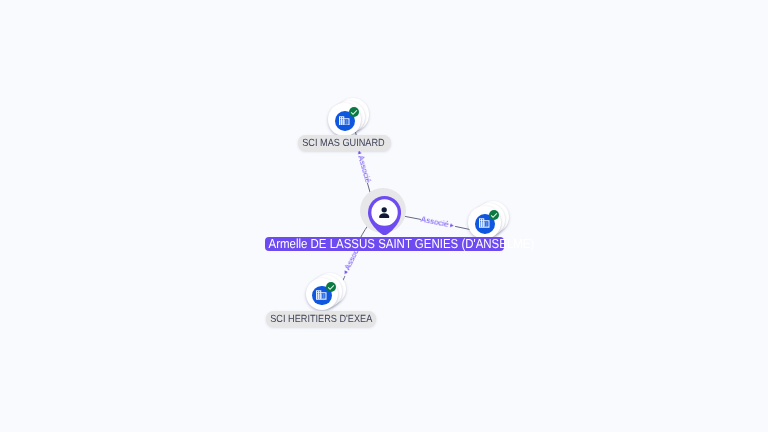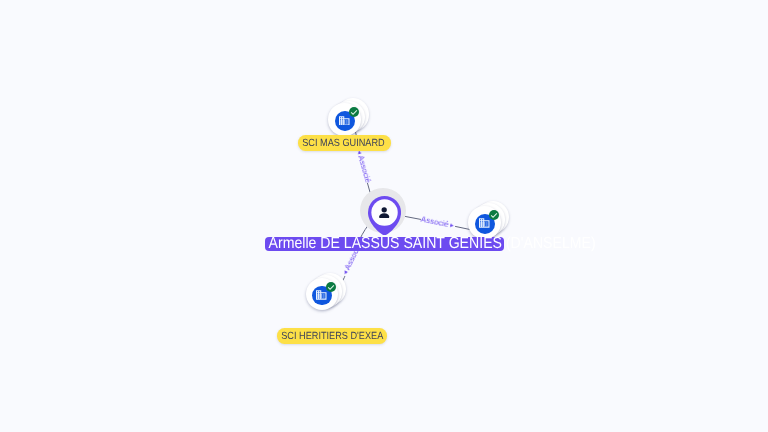--- a/index.html
+++ b/index.html
@@ -21,27 +21,27 @@
   .cnode .d1{left:0px;top:5.2px;box-shadow:0 1.2px 3px rgba(64,70,110,.34);}
   .cnode .blue{position:absolute;left:6.6px;top:13.0px;width:19.8px;height:19.8px;
      border-radius:50%;background:#0f57de;}
   .cnode .blue svg{position:absolute;left:4.3px;top:4.5px;}
   .cnode .badge{position:absolute;left:20.8px;top:9.0px;width:10.2px;height:10.2px;border-radius:50%;
      background:#0b7a42;}
   .cnode .badge svg{position:absolute;left:1.1px;top:1.2px;}
 
   .pin-halo{position:absolute;border-radius:50%;background:#e7e7ea;}
 
-  .lbl{position:absolute;background:#fde047;border-radius:7.5px;color:#3f4359;
+  .lbl{position:absolute;background:#e5e5e5;border-radius:7.5px;color:#3f4359;
        font-size:10.4px;line-height:15.5px;height:15.5px;white-space:nowrap;
        box-shadow:0 1px 2.5px rgba(70,75,115,.17);}
   .lbl span{display:inline-block;transform:scaleX(.882) translateY(1px);transform-origin:0 50%;
        padding-left:4.8px;}
   .lbl-main{position:absolute;background:#6d4bf0;border-radius:4px;color:#fff;
-       font-size:16px;line-height:14px;height:14px;white-space:nowrap;text-decoration:underline;}
+       font-size:13px;line-height:14px;height:14px;white-space:nowrap;text-decoration:underline;}
   .lbl-main span{display:inline-block;transform:scaleX(.882);transform-origin:0 50%;
        padding-left:4px;}
   .elabel{position:absolute;color:#6d4bf0;font-size:8.1px;white-space:nowrap;
        transform-origin:50% 50%;background:#f9fafe;line-height:10px;height:10px;
        will-change:transform;-webkit-font-smoothing:antialiased;}
   .elabel .ea{font-size:4.6px;vertical-align:0.6px;margin:0 1.6px;}
 </style>
 </head>
 <body>
 
@@ -118,18 +118,18 @@
 
   <div class="elabel" style="left:363.2px;top:166px;transform:translate(-50%,-50%) rotate(74deg);">
     <span class="ea">◀</span><span>Associé</span></div>
   <div class="elabel" style="left:438px;top:222.8px;transform:translate(-50%,-50%) rotate(11.4deg);">
     <span>Associé</span><span class="ea">▶</span></div>
   <div class="elabel" style="left:352.2px;top:260px;transform:translate(-50%,-50%) rotate(-64deg);">
     <span class="ea">◀</span><span>Associé</span></div>
 
   <div class="lbl" style="left:297.7px;top:135.2px;width:93.8px;">
     <span>SCI MAS GUINARD</span></div>
-  <div class="lbl" style="left:266.3px;top:328px;width:110.2px;margin-left:11px;">
+  <div class="lbl" style="left:266.3px;top:311px;width:110.2px;">
     <span>SCI HERITIERS D'EXEA</span></div>
 
   <div class="lbl-main" style="left:264.8px;top:236.5px;width:239px;">
     <span>Armelle DE LASSUS SAINT GENIES (D'ANSELME)</span></div>
 </div>
 
 </body></html>

